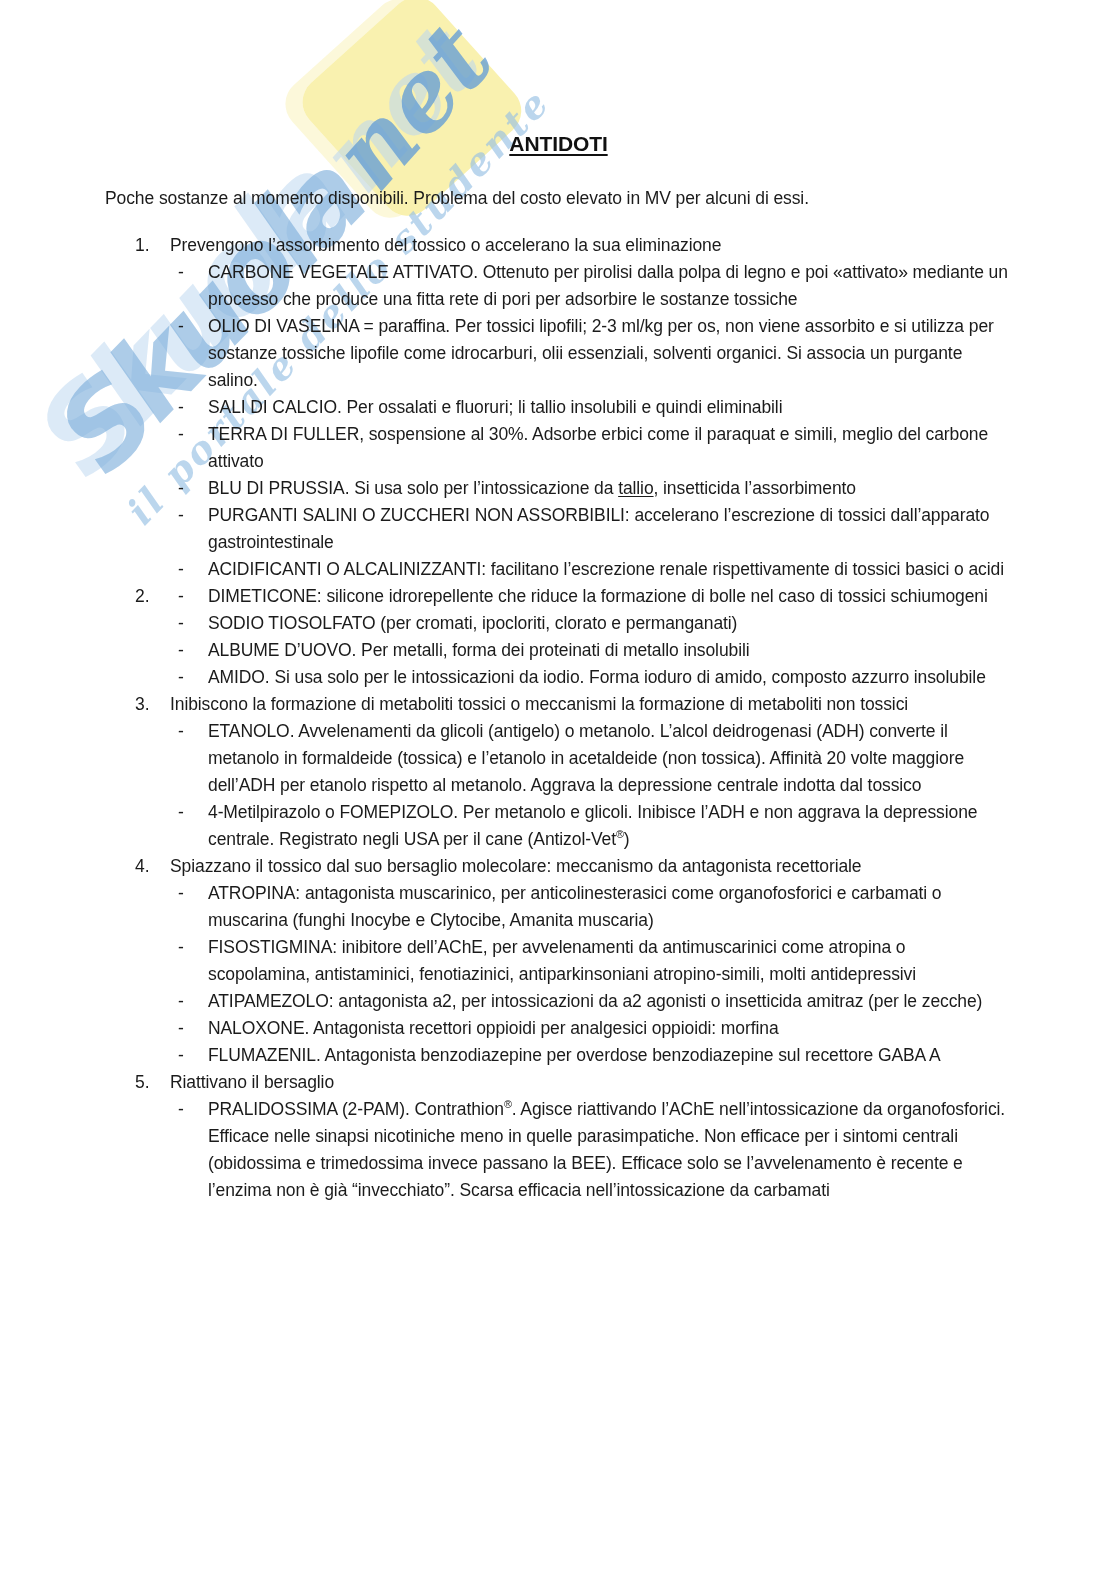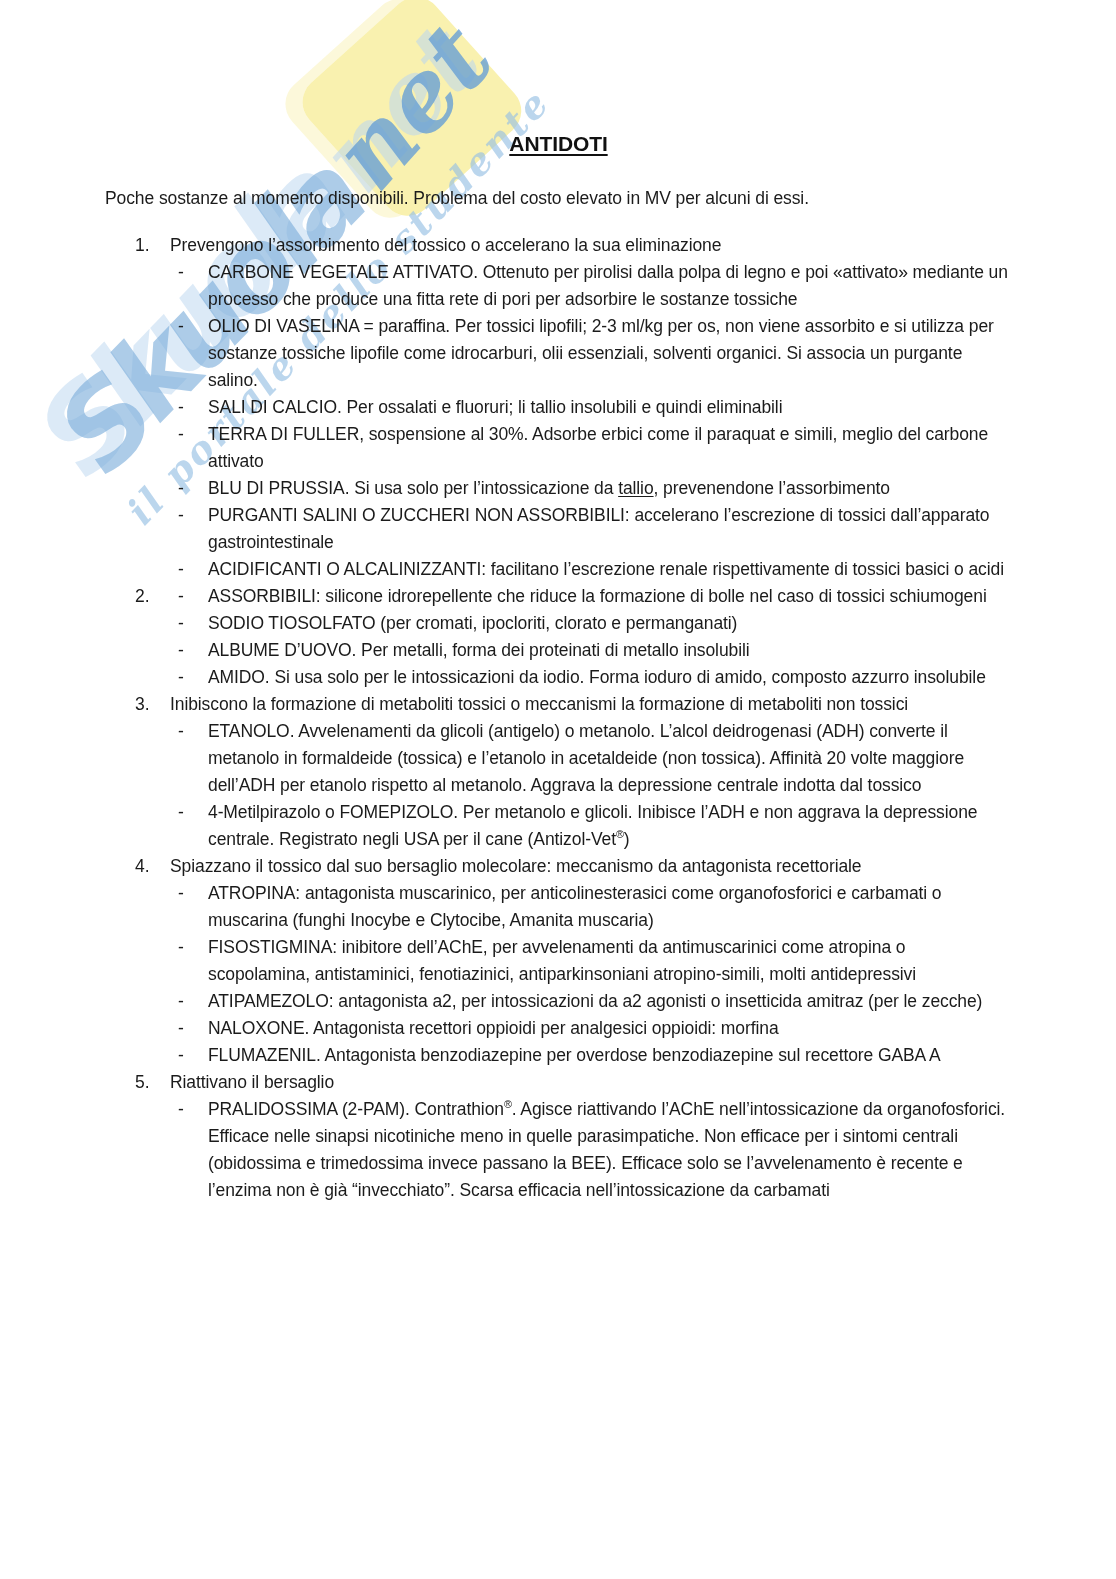--- a/index.html
+++ b/index.html
@@ -110,38 +110,38 @@
             <div class="l2-item">
               <span class="l2-dash">-</span>
               <div class="l2-body"><span>SALI DI CALCIO. Per ossalati e fluoruri; li tallio insolubili e quindi eliminabili</span></div>
             </div>
             <div class="l2-item">
               <span class="l2-dash">-</span>
               <div class="l2-body"><span>TERRA DI FULLER, sospensione al 30%. Adsorbe erbici come il paraquat e simili, meglio del carbone attivato</span></div>
             </div>
             <div class="l2-item">
               <span class="l2-dash">-</span>
-              <div class="l2-body"><span>BLU DI PRUSSIA. Si usa solo per l’intossicazione da </span><span class="u">tallio</span><span>, prevenendone l’assorbimento</span></div>
+              <div class="l2-body"><span>BLU DI PRUSSIA. Si usa solo per l’intossicazione da </span><span class="u">tallio</span><span>, insetticida l’assorbimento</span></div>
             </div>
             <div class="l2-item">
               <span class="l2-dash">-</span>
               <div class="l2-body"><span>PURGANTI SALINI O ZUCCHERI NON ASSORBIBILI: accelerano l’escrezione di tossici dall’apparato gastrointestinale</span></div>
             </div>
             <div class="l2-item">
               <span class="l2-dash">-</span>
               <div class="l2-body"><span>ACIDIFICANTI O ALCALINIZZANTI: facilitano l’escrezione renale rispettivamente di tossici basici o acidi</span></div>
             </div>
           </div>
         </div>
         <div class="l1-item">
           <span class="l1-num">2.</span>
           <div class="l1-body">
             <div class="l2-item">
               <span class="l2-dash">-</span>
-              <div class="l2-body"><span>ASSORBIBILI: silicone idrorepellente che riduce la formazione di bolle nel caso di tossici schiumogeni</span></div>
+              <div class="l2-body"><span>DIMETICONE: silicone idrorepellente che riduce la formazione di bolle nel caso di tossici schiumogeni</span></div>
             </div>
             <div class="l2-item">
               <span class="l2-dash">-</span>
               <div class="l2-body"><span>SODIO TIOSOLFATO (per cromati, ipocloriti, clorato e permanganati)</span></div>
             </div>
             <div class="l2-item">
               <span class="l2-dash">-</span>
               <div class="l2-body"><span>ALBUME D’UOVO. Per metalli, forma dei proteinati di metallo insolubili</span></div>
             </div>
             <div class="l2-item">

